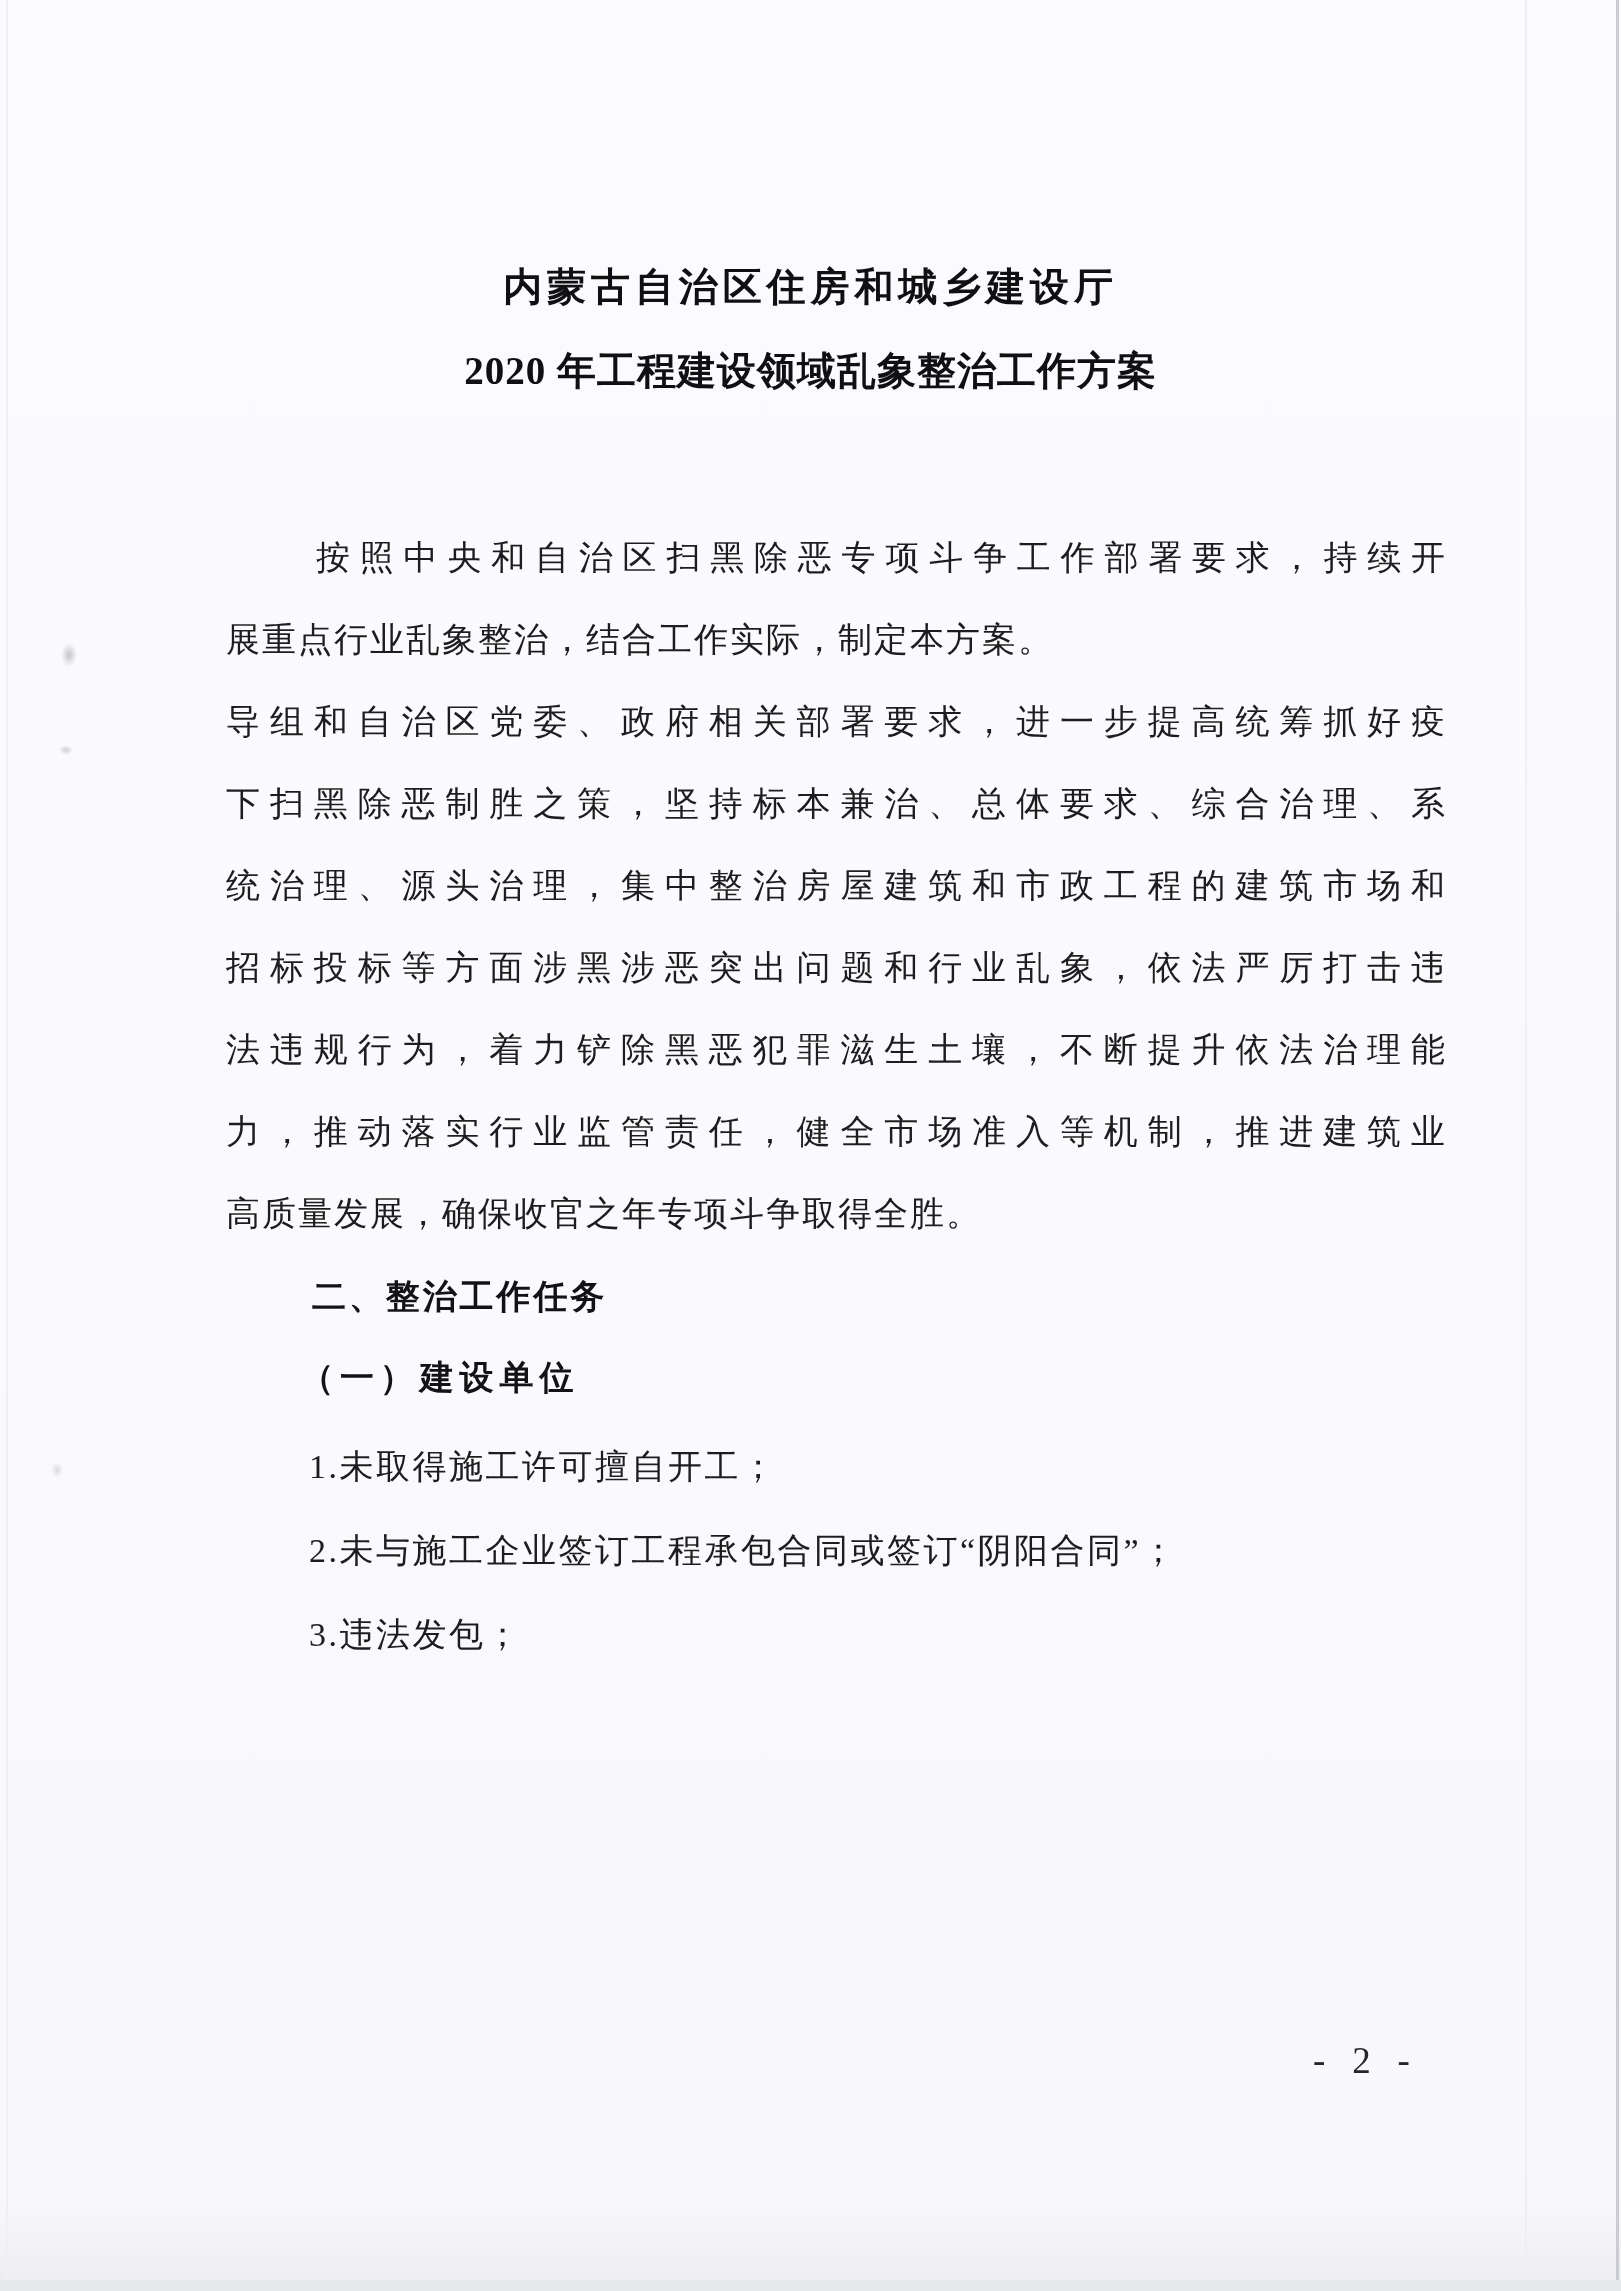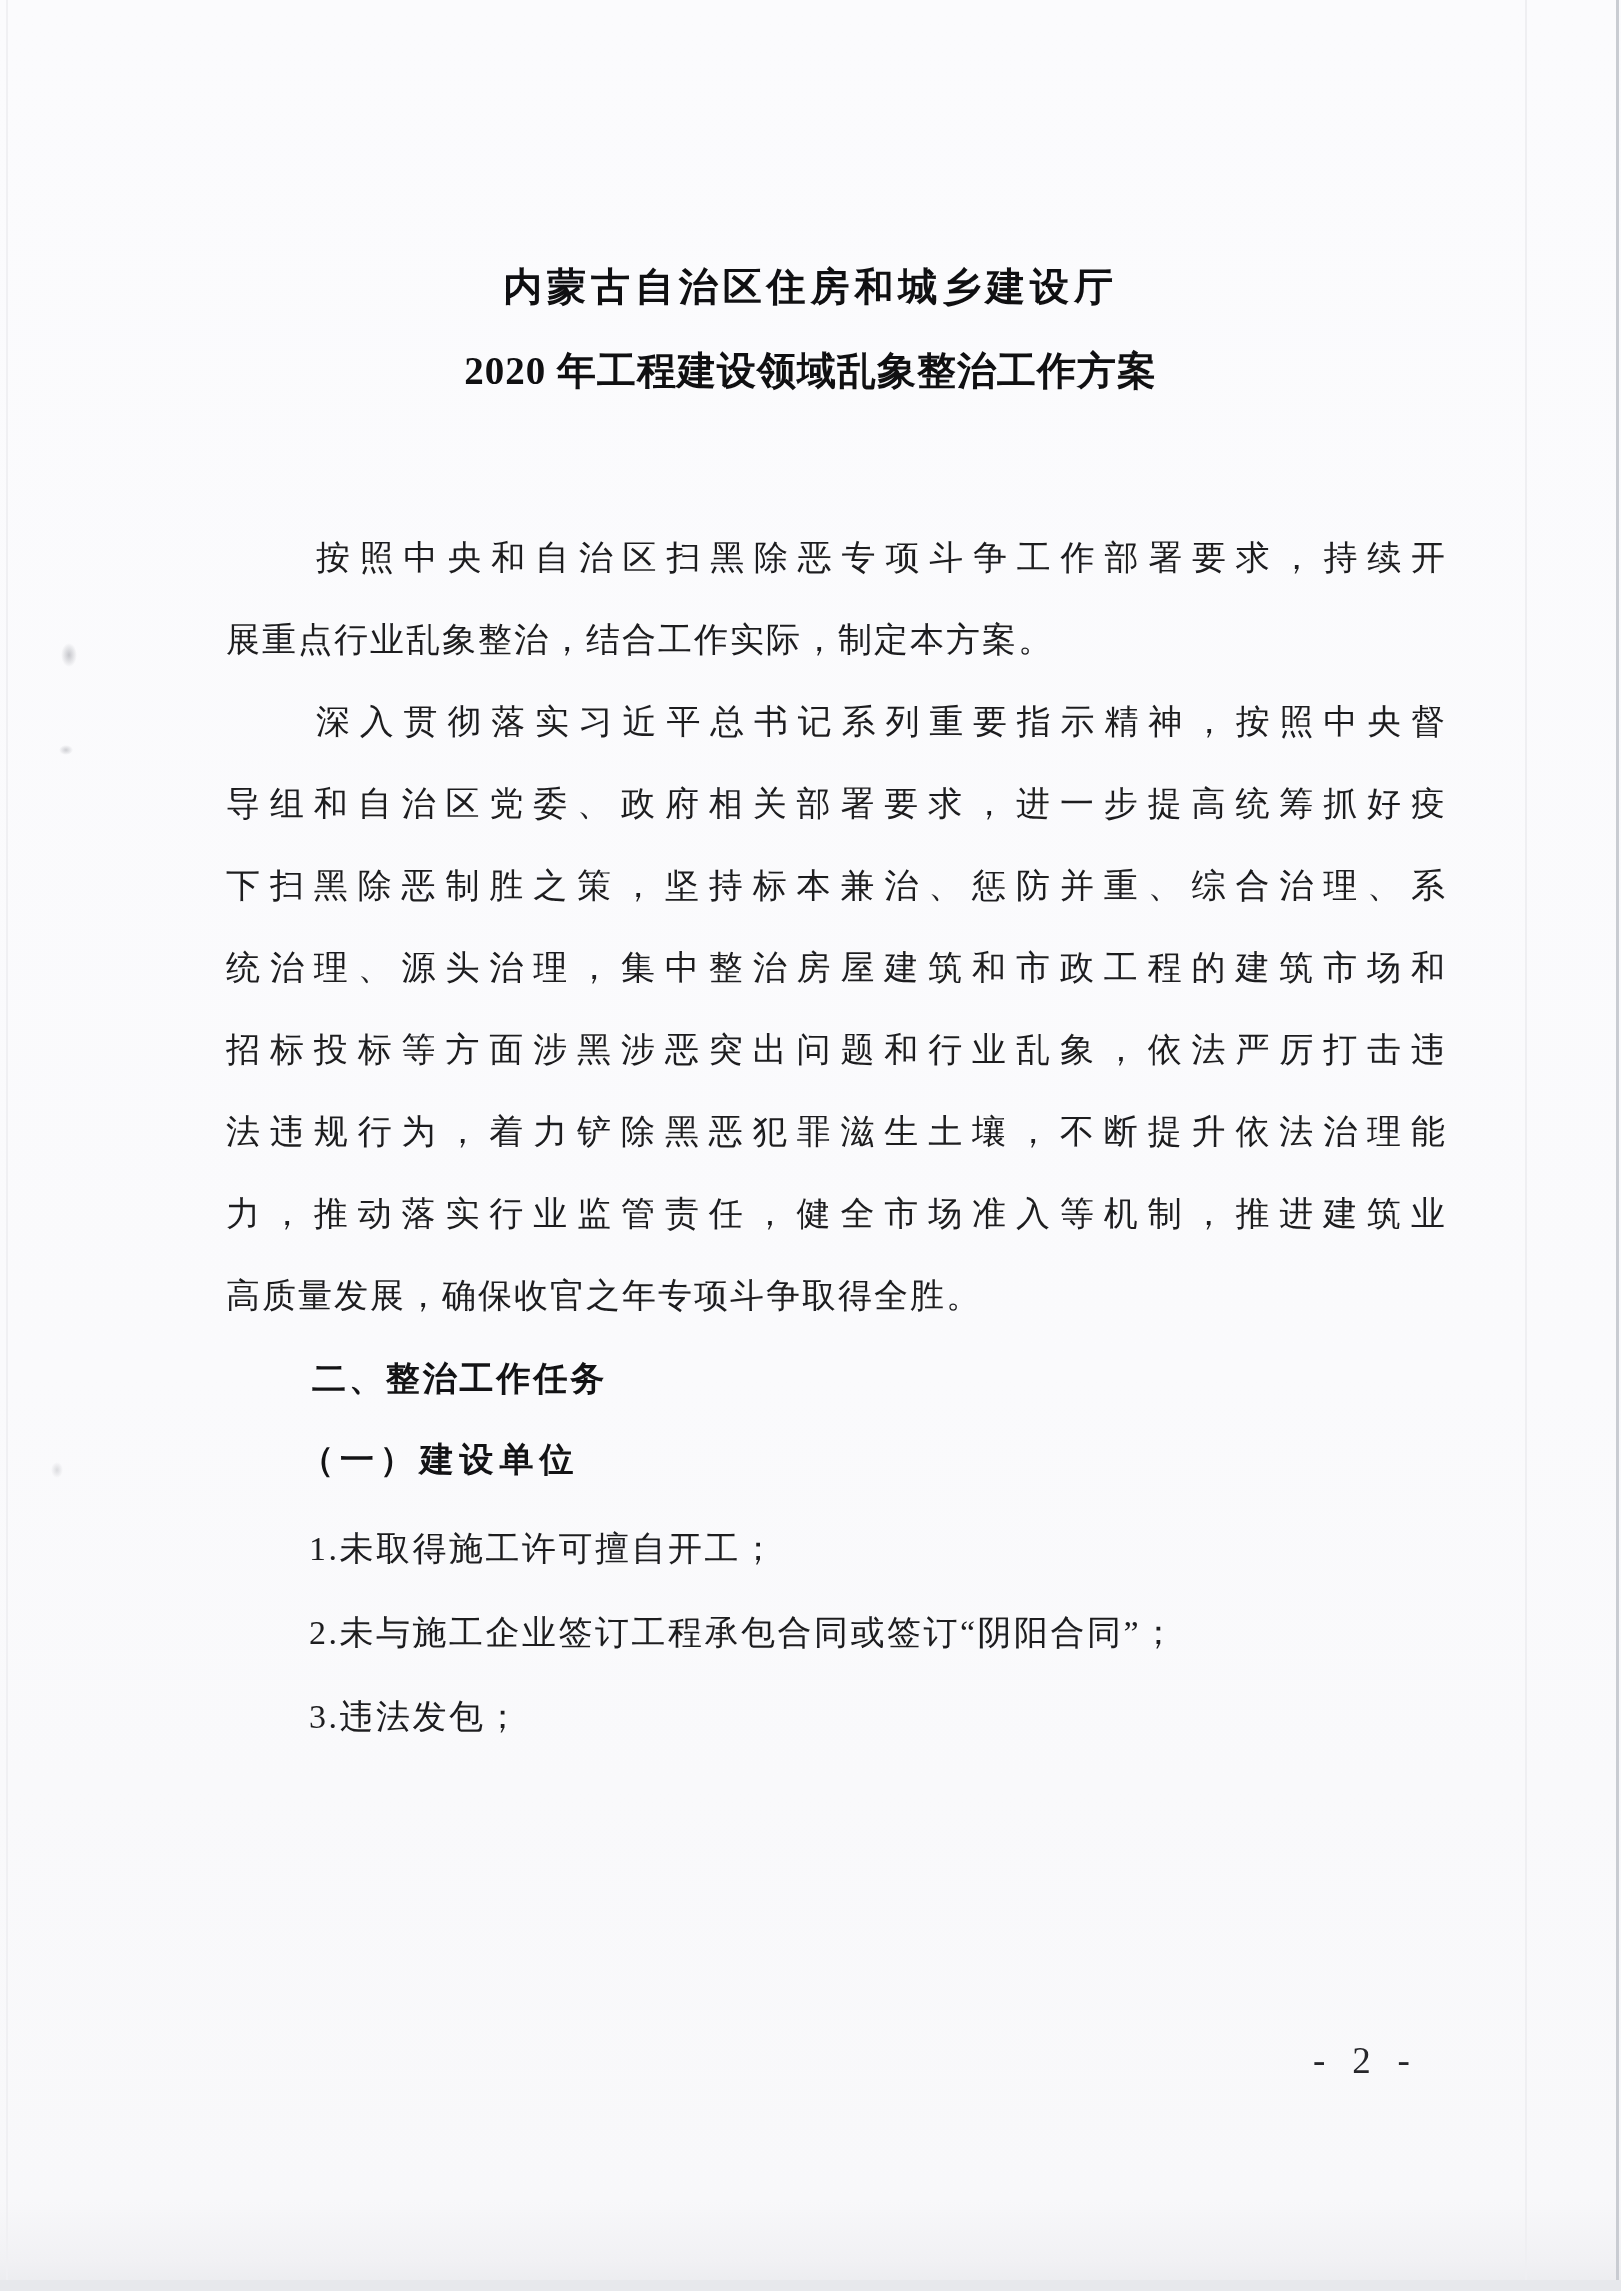--- a/index.html
+++ b/index.html
@@ -70,23 +70,22 @@
     <div class="title-l1">内蒙古自治区住房和城乡建设厅</div>
     <div class="title-l2">2020 年工程建设领域乱象整治工作方案</div>
   </div>
 
   <div class="body-col">
 
     <div class="ln j ind">按照中央和自治区扫黑除恶专项斗争工作部署要求，持续开</div>
     <div class="ln plain">展重点行业乱象整治，结合工作实际，制定本方案。</div>
 
 
-    <div class="ln j ind">深入贯彻落实习近平总书记系列重要指示精神，按照中央督</div>
     <div class="ln j">导组和自治区党委、政府相关部署要求，进一步提高统筹抓好疫</div>
-    <div class="ln j">下扫黑除恶制胜之策，坚持标本兼治、惩防并重、综合治理、系</div>
+    <div class="ln j">下扫黑除恶制胜之策，坚持标本兼治、总体要求、综合治理、系</div>
     <div class="ln j">统治理、源头治理，集中整治房屋建筑和市政工程的建筑市场和</div>
     <div class="ln j">招标投标等方面涉黑涉恶突出问题和行业乱象，依法严厉打击违</div>
     <div class="ln j">法违规行为，着力铲除黑恶犯罪滋生土壤，不断提升依法治理能</div>
     <div class="ln j">力，推动落实行业监管责任，健全市场准入等机制，推进建筑业</div>
     <div class="ln plain">高质量发展，确保收官之年专项斗争取得全胜。</div>
 
     <div class="ln h-sans">二、整治工作任务</div>
     <div class="ln h-kai">（一）建设单位</div>
 
     <div class="items-block">

